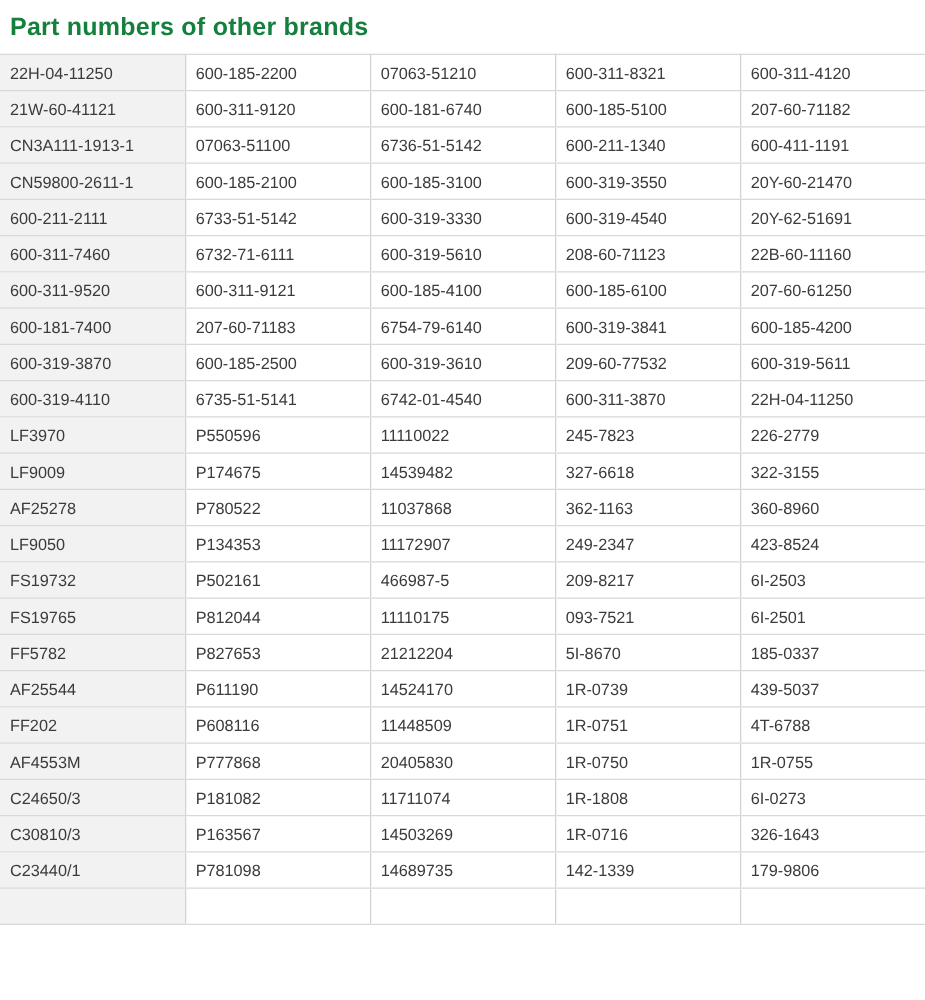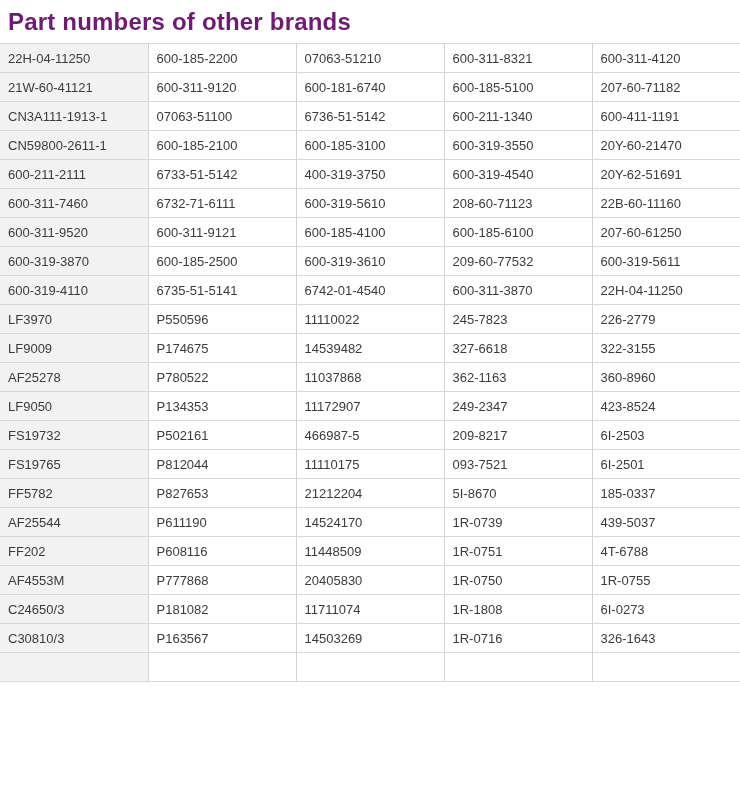--- a/index.html
+++ b/index.html
@@ -12,24 +12,24 @@
     overflow: hidden;
     background: #ffffff;
     font-family: "Liberation Sans", sans-serif;
   }
   .page-header {
     box-sizing: border-box;
     height: 43px;
     padding: 9px 8px 0 8px;
   }
   .page-title {
-    font-size: 24px;
+    font-size: 20px;
     line-height: 26px;
     font-weight: bold;
-    color: #701a75;
+    color: #15803d;
     letter-spacing: 0.2px;
   }
   table.parts-table {
     width: 100%;
     border-collapse: collapse;
     table-layout: fixed;
     border-top: 1px solid #d8d8d8;
     font-size: 13px;
     color: #3b3b3b;
   }
@@ -82,39 +82,46 @@
       <tr>
         <td class="row-head">CN59800-2611-1</td>
         <td>600-185-2100</td>
         <td>600-185-3100</td>
         <td>600-319-3550</td>
         <td>20Y-60-21470</td>
       </tr>
       <tr>
         <td class="row-head">600-211-2111</td>
         <td>6733-51-5142</td>
-        <td>400-319-3750</td>
+        <td>600-319-3330</td>
         <td>600-319-4540</td>
         <td>20Y-62-51691</td>
       </tr>
       <tr>
         <td class="row-head">600-311-7460</td>
         <td>6732-71-6111</td>
         <td>600-319-5610</td>
         <td>208-60-71123</td>
         <td>22B-60-11160</td>
       </tr>
       <tr>
         <td class="row-head">600-311-9520</td>
         <td>600-311-9121</td>
         <td>600-185-4100</td>
         <td>600-185-6100</td>
         <td>207-60-61250</td>
       </tr>
       <tr>
+        <td class="row-head">600-181-7400</td>
+        <td>207-60-71183</td>
+        <td>6754-79-6140</td>
+        <td>600-319-3841</td>
+        <td>600-185-4200</td>
+      </tr>
+      <tr>
         <td class="row-head">600-319-3870</td>
         <td>600-185-2500</td>
         <td>600-319-3610</td>
         <td>209-60-77532</td>
         <td>600-319-5611</td>
       </tr>
       <tr>
         <td class="row-head">600-319-4110</td>
         <td>6735-51-5141</td>
         <td>6742-01-4540</td>
@@ -199,20 +206,27 @@
         <td>6I-0273</td>
       </tr>
       <tr>
         <td class="row-head">C30810/3</td>
         <td>P163567</td>
         <td>14503269</td>
         <td>1R-0716</td>
         <td>326-1643</td>
       </tr>
       <tr>
+        <td class="row-head">C23440/1</td>
+        <td>P781098</td>
+        <td>14689735</td>
+        <td>142-1339</td>
+        <td>179-9806</td>
+      </tr>
+      <tr>
         <td class="row-head"></td>
         <td></td>
         <td></td>
         <td></td>
         <td></td>
       </tr>
     </tbody>
 </table>
 
 </body></html>

